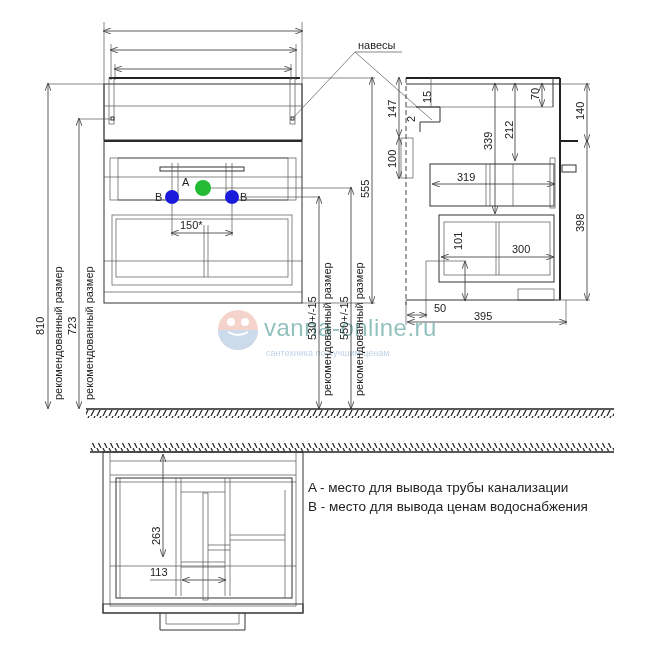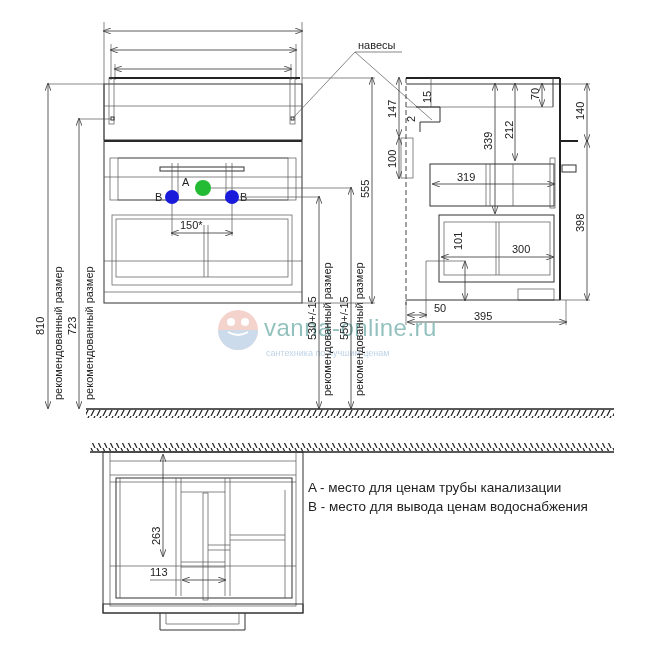--- a/index.html
+++ b/index.html
@@ -227,14 +227,14 @@
     <path class="thin" d="M166 613 L166 624 L239 624 L239 613"></path>
 
     <line class="dim" x1="163" y1="455" x2="163" y2="556" marker-start="url(#ar)" marker-end="url(#ar)"></line>
     <text class="t" transform="translate(160,545) rotate(-90)">263</text>
     <line class="thin" x1="150" y1="580" x2="181" y2="580"></line>
     <line class="dim" x1="183" y1="580" x2="225" y2="580" marker-start="url(#ar)" marker-end="url(#ar)"></line>
     <text class="t" x="150" y="576">113</text>
   </g>
 </svg>
 
-<div class="legend" style="top:480px;">A - место для ценам трубы канализации</div>
+<div class="legend" style="top:480px;">A - место для вывода трубы канализации</div>
 <div class="legend" style="top:499px;">B - место для вывода ценам водоснабжения</div>
 
 </body></html>

